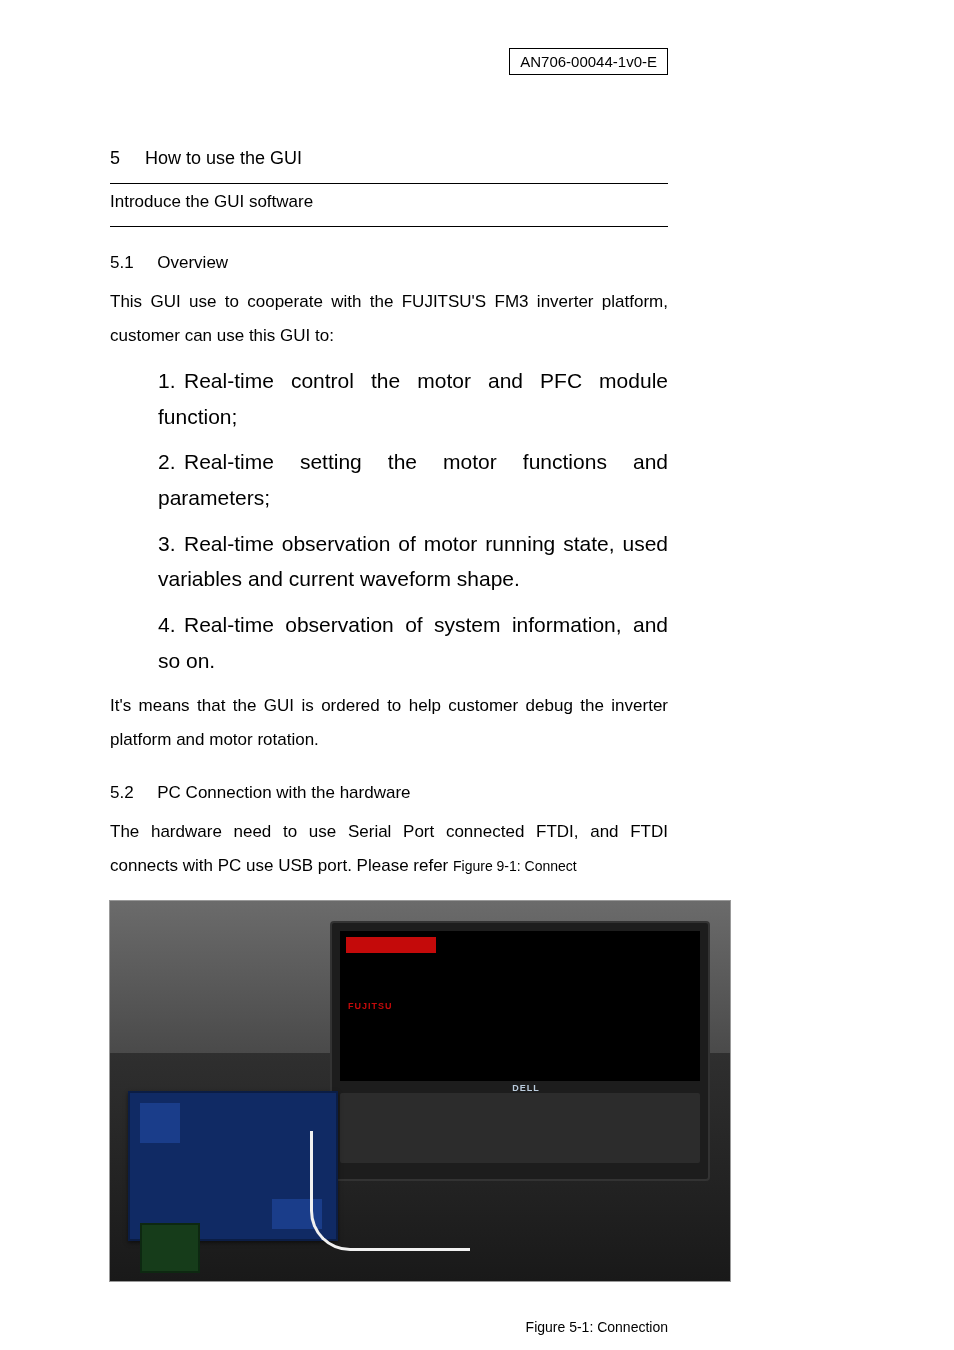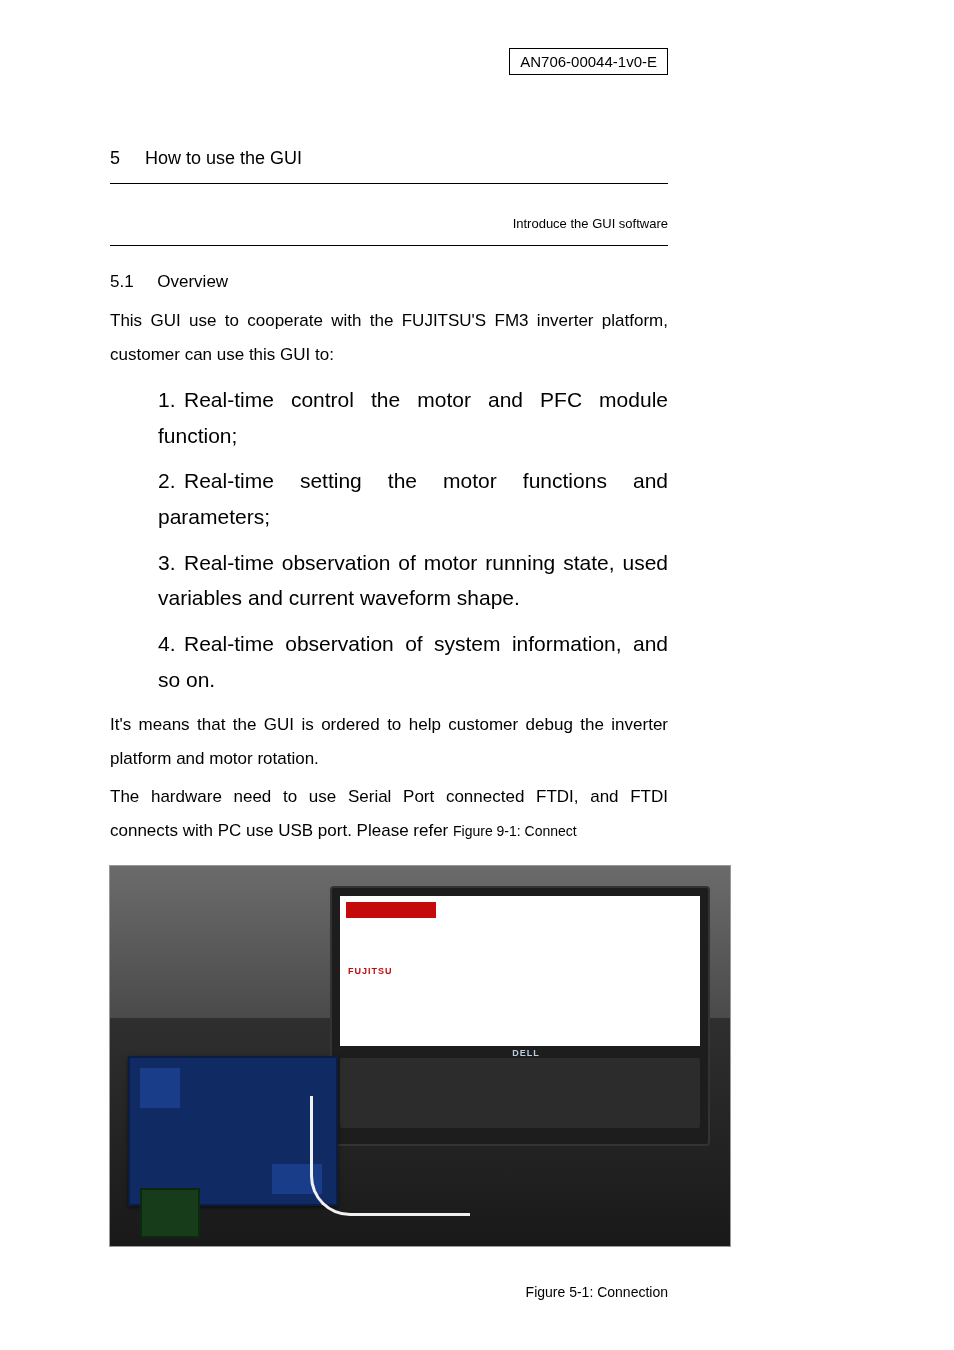--- a/index.html
+++ b/index.html
@@ -1,41 +1,41 @@
 <!DOCTYPE html>
 <html><head>
   <meta charset="utf-8">
   <style>
     * { box-sizing: border-box; margin: 0; padding: 0; }
     html, body { width: 954px; background: #fff; font-family: Arial, Helvetica, sans-serif; color: #000; }
     .page { width: 778px; min-height: 1350px; padding: 48px 110px 60px 110px; position: relative; }
     .docnum-box { position: absolute; top: 48px; right: 110px; border: 1.5px solid #000; padding: 4px 10px; font-size: 15px; }
     .section-heading { margin-top: 100px; font-size: 18px; font-weight: normal; margin-bottom: 14px; }
     .rule { border: none; border-top: 1.5px solid #000; margin: 0; }
-    .intro-line { font-size: 13px; margin-top: 32px; margin-bottom: 14px; text-align: right; }
+    .intro-line { font-size: 17px; margin-top: 8px; margin-bottom: 14px; }
     .subheading { font-size: 17px; margin-top: 26px; margin-bottom: 12px; }
     .body-text { font-size: 17px; line-height: 2.0; text-align: justify; margin-bottom: 4px; }
     ol.numbered { list-style: none; padding-left: 48px; }
     ol.numbered li { font-size: 21px; line-height: 1.7; margin-top: 10px; margin-bottom: 10px; text-align: justify; }
     ol.numbered li .num { display: inline-block; width: 26px; }
     .figure-wrap { text-align: center; margin-top: 18px; margin-bottom: 40px; }
     .figure-placeholder {
       width: 620px; height: 380px;
       margin: 0 auto;
       display: flex; align-items: center; justify-content: center;
       position: relative; overflow: hidden;
       background: linear-gradient(180deg, #6b6b6b 0%, #4a4a4a 40%, #2f2f2f 40%, #191919 100%);
       outline: 1px solid #999;
     }
     .figure-placeholder .laptop {
       position: absolute; right: 20px; top: 20px; width: 380px; height: 260px;
       background: #1d1d1d; border-radius: 4px; border: 2px solid #333;
     }
     .figure-placeholder .laptop .screen {
-      position: absolute; top: 8px; left: 8px; right: 8px; height: 150px; background: #ffffff;
+      position: absolute; top: 8px; left: 8px; right: 8px; height: 150px; background: #000000;
     }
     .figure-placeholder .laptop .screen .redbar {
       position: absolute; top: 6px; left: 6px; width: 90px; height: 16px; background: #c40a0a;
     }
     .figure-placeholder .laptop .screen .fj {
       position: absolute; top: 70px; left: 8px; color: #c40a0a; font-size: 9px; font-weight: bold; letter-spacing: 1px;
     }
     .figure-placeholder .laptop .kb {
       position: absolute; left: 8px; right: 8px; top: 170px; height: 70px; background: #2c2c2c; border-radius: 2px;
     }
@@ -92,20 +92,25 @@
 
   <ol class="numbered">
     <li><span class="num">1.</span><span>Real-time control the motor and PFC module function;</span></li>
     <li><span class="num">2.</span><span>Real-time setting the motor functions and parameters;</span></li>
     <li><span class="num">3.</span><span>Real-time observation of motor running state, used variables and current waveform shape.</span></li>
     <li><span class="num">4.</span><span>Real-time observation of system information, and so on.</span></li>
   </ol>
 
   <p class="body-text" style="">It's means that the GUI is ordered to help customer debug the inverter platform and motor rotation.</p>
 
+  <p class="subheading">
+    <span>5.2</span>
+    &nbsp;&nbsp;&nbsp;
+    <span>PC Connection with the hardware</span>
+  </p>
 
   <p class="body-text">
     <span>The hardware need to use Serial Port connected FTDI, and FTDI connects with PC use USB port. Please refer </span><span style="font-size:14px;">Figure 9-1: Connect</span>
   </p>
 
   <div class="figure-wrap">
     <div class="figure-placeholder">
       <div class="laptop">
         <div class="screen">
           <div class="redbar"></div>

